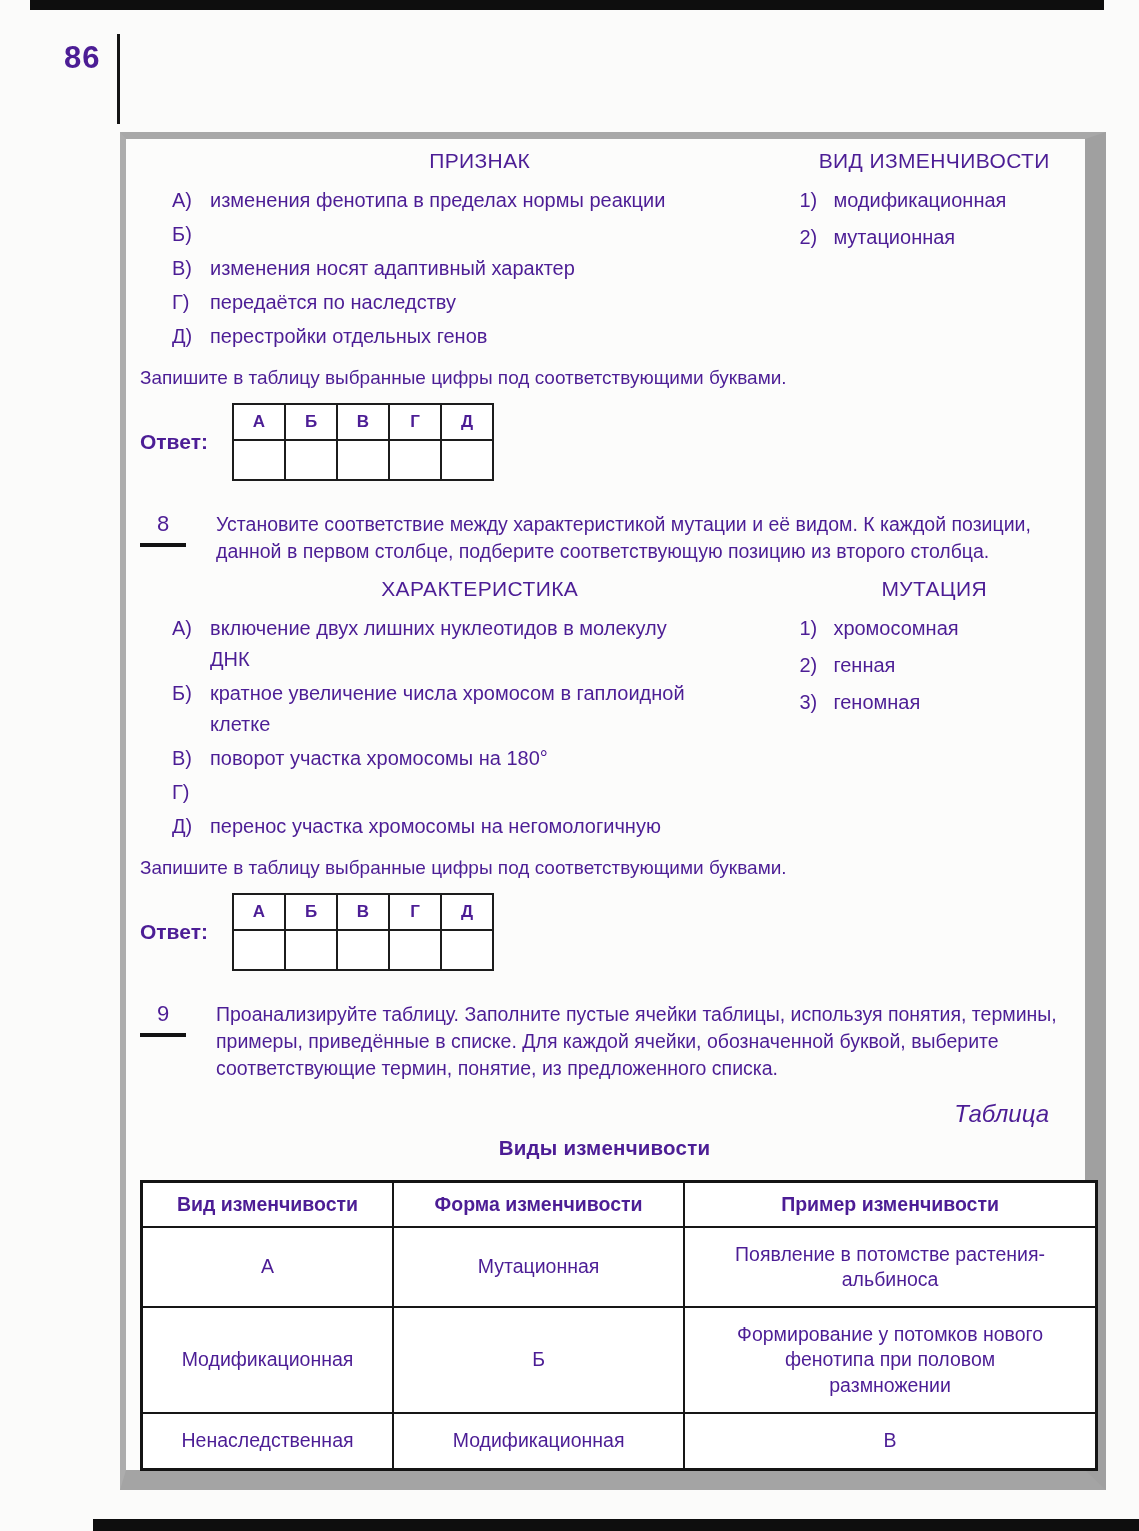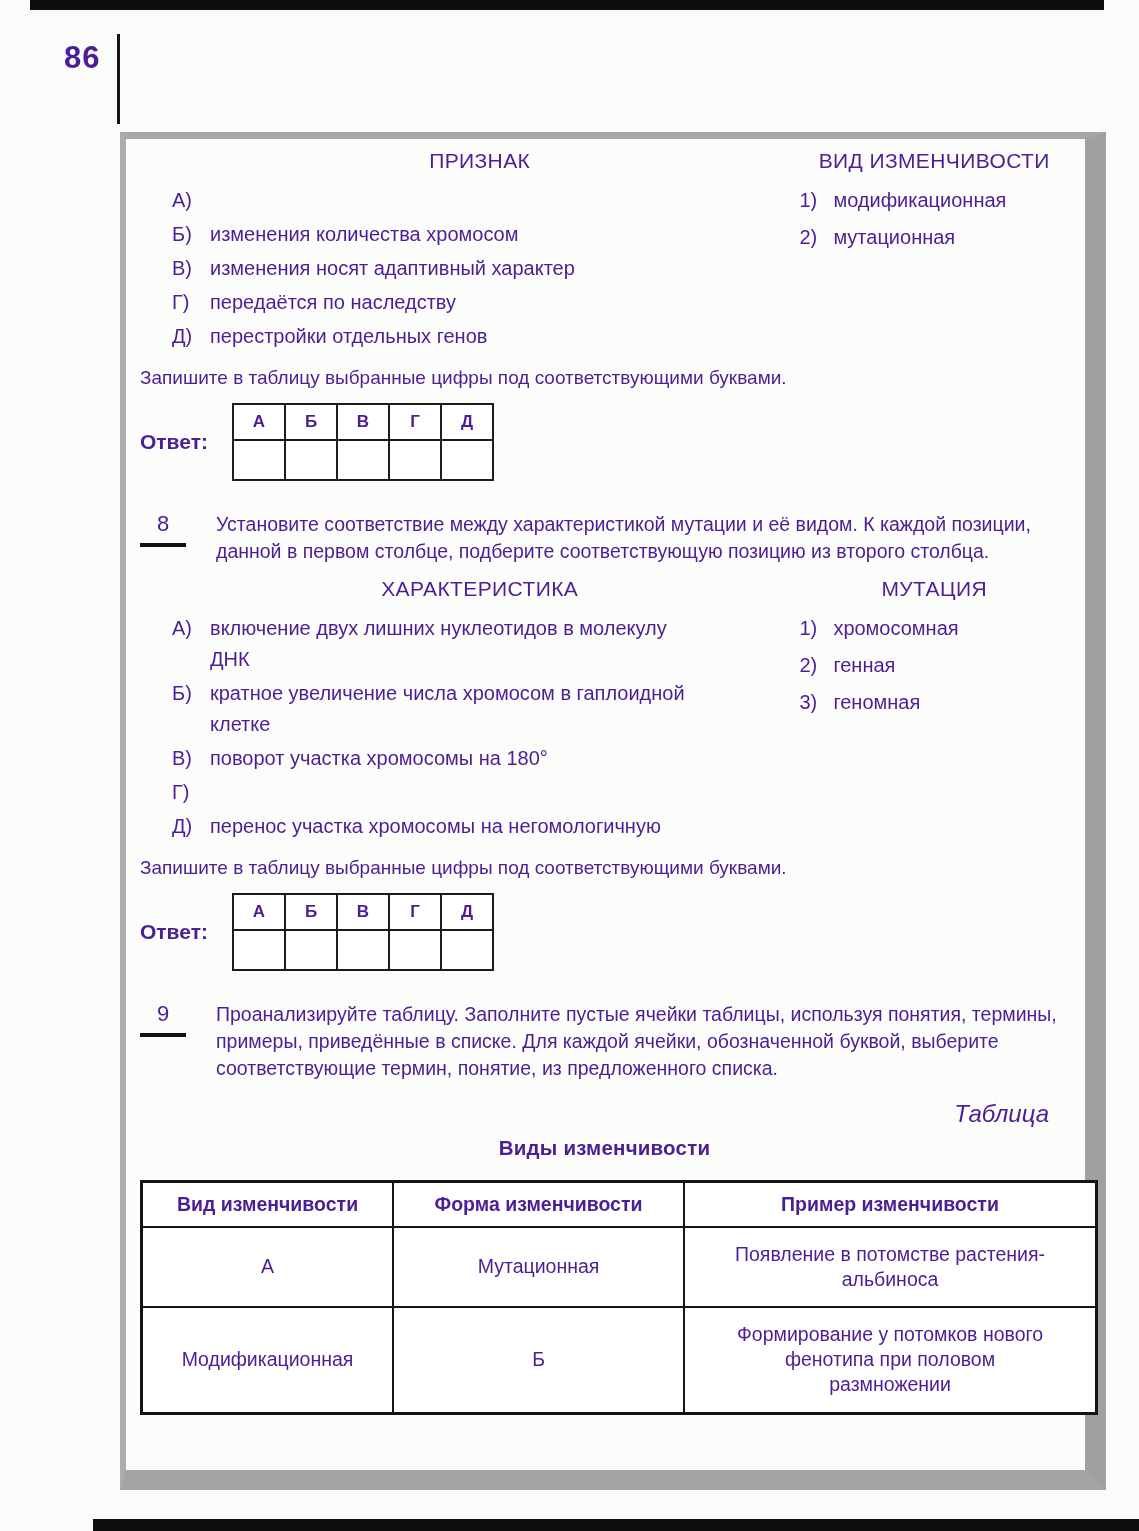--- a/index.html
+++ b/index.html
@@ -82,24 +82,24 @@
   <div class="header-rule"></div>
 
   <div class="content-frame">
 
     <section>
       <div class="match-cols">
         <div class="match-left">
           <div class="col-header">ПРИЗНАК</div>
           <div class="match-item">
             <span class="letter">А)</span>
+            <span class="text">изменения фенотипа в пределах нормы реакции</span>
           </div>
           <div class="match-item">
             <span class="letter">Б)</span>
-            <span class="text">изменения количества хромосом</span>
           </div>
           <div class="match-item">
             <span class="letter">В)</span>
             <span class="text">изменения носят адаптивный характер</span>
           </div>
           <div class="match-item">
             <span class="letter">Г)</span>
             <span class="text">передаётся по наследству</span>
           </div>
           <div class="match-item">
@@ -233,20 +233,25 @@
         <tr class="r1">
           <td>А</td>
           <td>Мутационная</td>
           <td class="col3">Появление в потомстве растения-альбиноса</td>
         </tr>
         <tr class="r2">
           <td>Модификационная</td>
           <td>Б</td>
           <td class="col3">Формирование у потомков нового фенотипа при половом размножении</td>
         </tr>
+        <tr class="r3">
+          <td>Ненаследственная</td>
+          <td>Модификационная</td>
+          <td class="col3">В</td>
+        </tr>
       </tbody>
         </table>
     </section>
 
   </div>
 
   <div class="scan-edge-bottom"></div>
 </div>
 
 </body></html>

